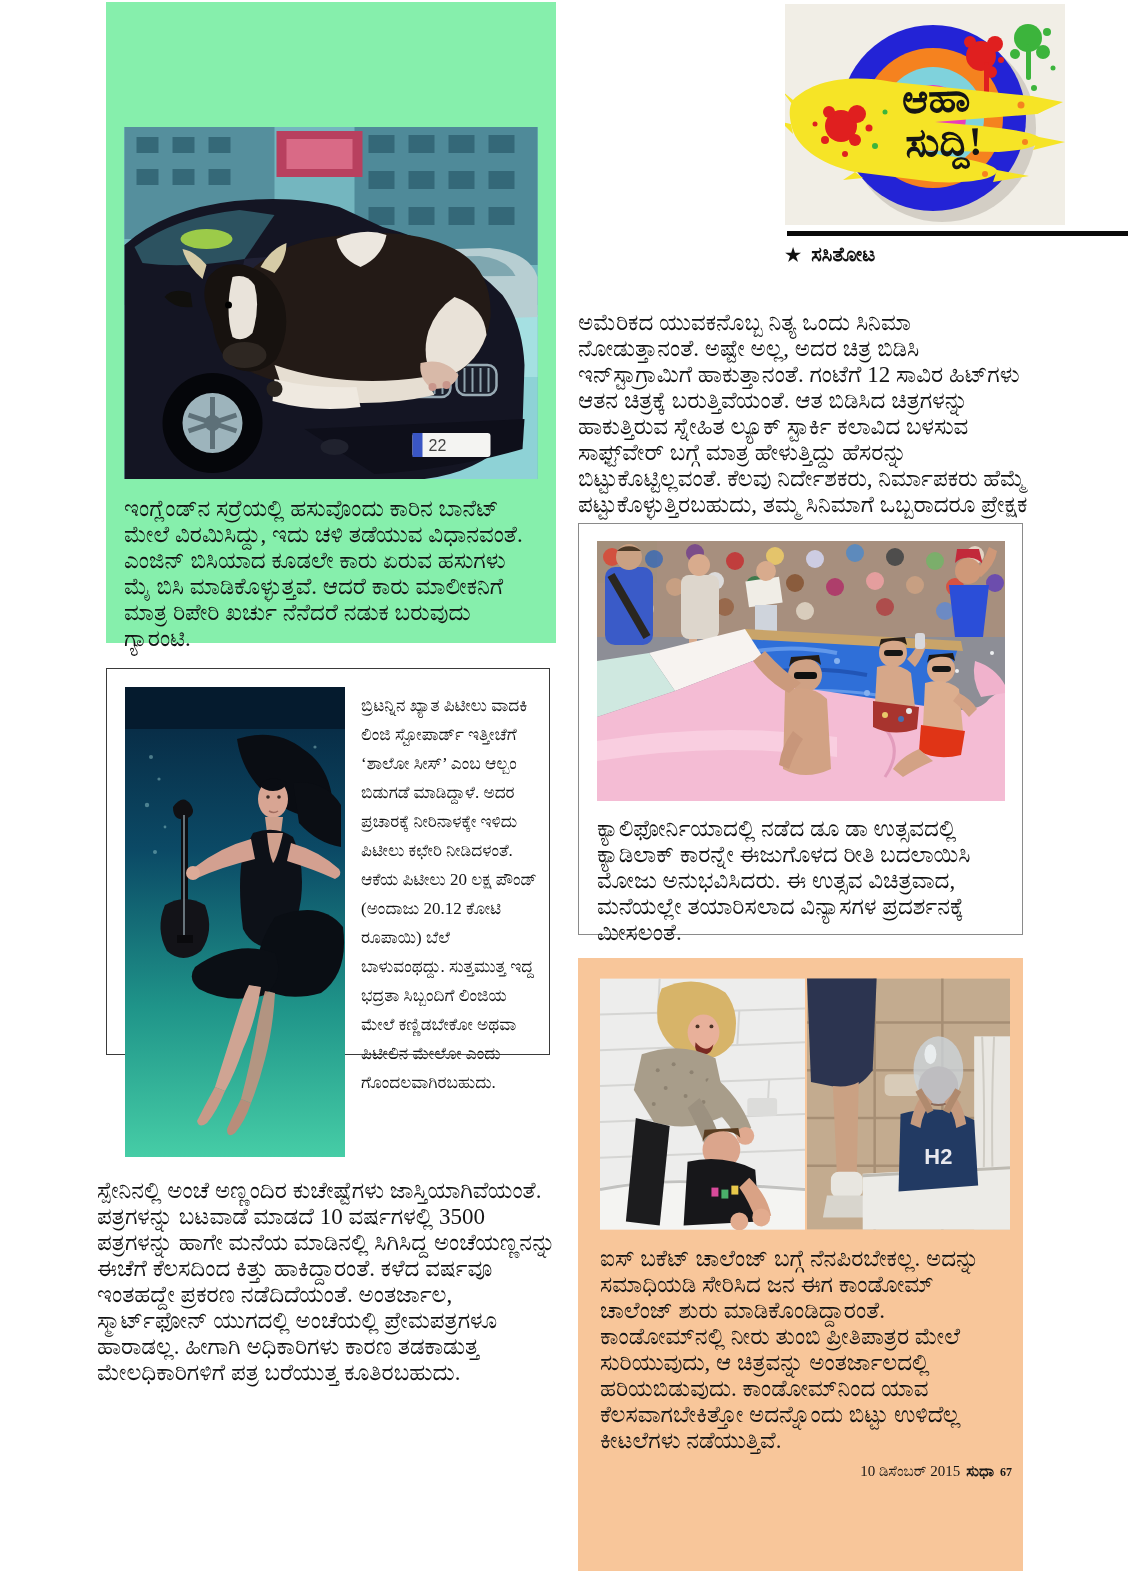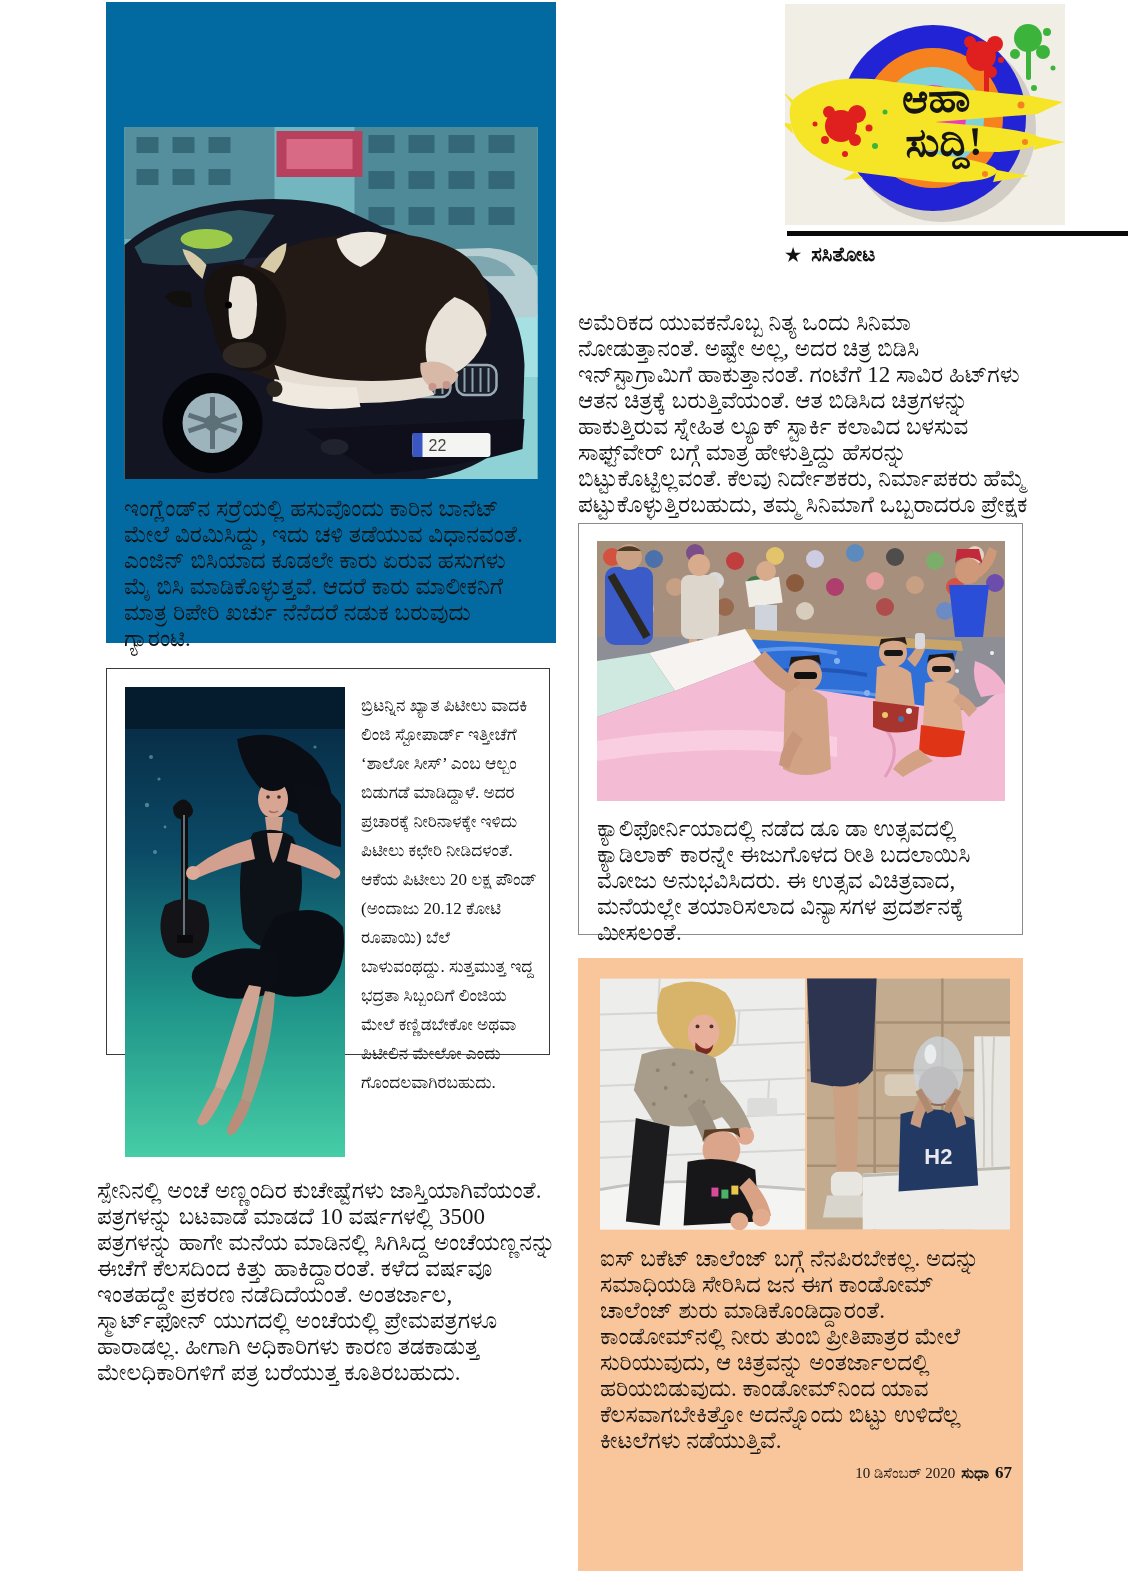--- a/index.html
+++ b/index.html
@@ -2,21 +2,21 @@
 <html><head>
 <meta charset="utf-8">
 <style>
   html,body{margin:0;padding:0;background:#ffffff;}
   .page{position:relative;width:1128px;height:1571px;background:#ffffff;overflow:hidden;
         font-family:"Liberation Serif","DejaVu Serif",serif;color:#111;}
   .abs{position:absolute;}
   p{margin:0;}
   .body-text{font-size:23px;line-height:26px;color:#141414;}
   
-  .green-box{left:106px;top:2px;width:450px;height:641px;background:#0369a1;}
+  .green-box{left:106px;top:2px;width:450px;height:641px;background:#86efac;}
   .cow-photo{left:18px;top:125px;width:414px;height:352px;display:block;}
   .cow-caption{left:18px;top:494px;width:412px;}
   .violin-box{left:106px;top:668px;width:444px;height:387px;background:#ffffff;border:1px solid #3a3a3a;box-sizing:border-box;padding-left:21px;}
   .violin-photo{left:18px;top:18px;width:220px;height:470px;display:block;}
   .violin-text{left:254px;top:22px;width:176px;font-size:17px;line-height:29px;color:#141414;}
   .postman-text{left:97px;top:1178px;width:466px;}
   
   .masthead-bg{left:785px;top:4px;width:280px;height:221px;}
   .rule{left:787px;top:231px;width:341px;height:5px;background:#0a0a0a;}
   .byline{left:785px;top:243px;width:280px;font-size:20px;font-weight:bold;color:#111;}
@@ -24,21 +24,21 @@
   .sketcher-text{left:578px;top:310px;width:455px;}
   .cadillac-box{left:578px;top:523px;width:445px;height:412px;background:#ffffff;border:1px solid #8a8a8a;box-sizing:border-box;padding-left:43px;}
   .cadillac-photo{left:18px;top:17px;width:408px;height:260px;display:block;}
   .cadillac-caption{left:18px;top:292px;width:402px;}
   .orange-box{left:578px;top:958px;width:445px;height:613px;background:#f8c69a;}
   .tub-photos{left:22px;top:20px;width:410px;height:252px;display:flex;gap:2px;}
   .tub-photo{display:block;height:252px;}
   .condom-text{left:22px;top:288px;width:412px;}
   .page-footer{left:22px;top:505px;width:412px;text-align:right;font-size:15px;color:#161616;}
   .page-footer .mag{font-weight:bold;margin-left:6px;}
-  .page-footer .pnum{font-weight:bold;font-size:17px;margin-left:6px;}
+  .page-footer .pnum{font-weight:bold;font-size:12px;margin-left:6px;}
 </style>
 </head>
 <body>
 
 <div class="page">
 
   <section class="abs green-box">
     <svg class="abs cow-photo" viewBox="0 0 413 352" role="img" aria-label="Black and white cow resting on the bonnet of a dark car in a snowy street">
       <rect width="413" height="352" fill="#63b7bd"></rect>
       <rect x="0" y="0" width="413" height="178" fill="#74b6bf"></rect>
@@ -445,17 +445,17 @@
           <ellipse cx="132" cy="92" rx="25" ry="34" fill="#ccd5dd" opacity="0.78"></ellipse>
           <ellipse cx="124" cy="76" rx="6" ry="10" fill="#eef2f5" opacity="0.85"></ellipse>
           <path d="M104 146 Q108 124 118 116 L126 124 Q116 134 114 150 Z" fill="#c59a7e"></path>
           <path d="M160 146 Q156 124 146 116 L138 124 Q148 134 150 150 Z" fill="#c59a7e"></path>
           <path d="M112 112 q8 14 12 22 M152 112 q-8 14 -12 22" stroke="#b08a6e" stroke-width="7" fill="none"></path>
         </g>
       </svg>
     </div>
     <p class="abs body-text condom-text">ಐಸ್ ಬಕೆಟ್ ಚಾಲೆಂಜ್ ಬಗ್ಗೆ ನೆನಪಿರಬೇಕಲ್ಲ. ಅದನ್ನು ಸಮಾಧಿಯಡಿ ಸೇರಿಸಿದ ಜನ ಈಗ ಕಾಂಡೋಮ್ ಚಾಲೆಂಜ್ ಶುರು ಮಾಡಿಕೊಂಡಿದ್ದಾರಂತೆ. ಕಾಂಡೋಮ್‌ನಲ್ಲಿ ನೀರು ತುಂಬಿ ಪ್ರೀತಿಪಾತ್ರರ ಮೇಲೆ ಸುರಿಯುವುದು, ಆ ಚಿತ್ರವನ್ನು ಅಂತರ್ಜಾಲದಲ್ಲಿ ಹರಿಯಬಿಡುವುದು. ಕಾಂಡೋಮ್‌ನಿಂದ ಯಾವ ಕೆಲಸವಾಗಬೇಕಿತ್ತೋ ಅದನ್ನೊಂದು ಬಿಟ್ಟು ಉಳಿದೆಲ್ಲ ಕೀಟಲೆಗಳು ನಡೆಯುತ್ತಿವೆ.</p>
     <div class="abs page-footer">
-      <span>10 ಡಿಸೆಂಬರ್ 2020</span><span class="mag">ಸುಧಾ</span><span class="pnum">67</span>
+      <span>10 ಡಿಸೆಂಬರ್ 2015</span><span class="mag">ಸುಧಾ</span><span class="pnum">67</span>
     </div>
   </section>
 
 </div>
 
 </body></html>

